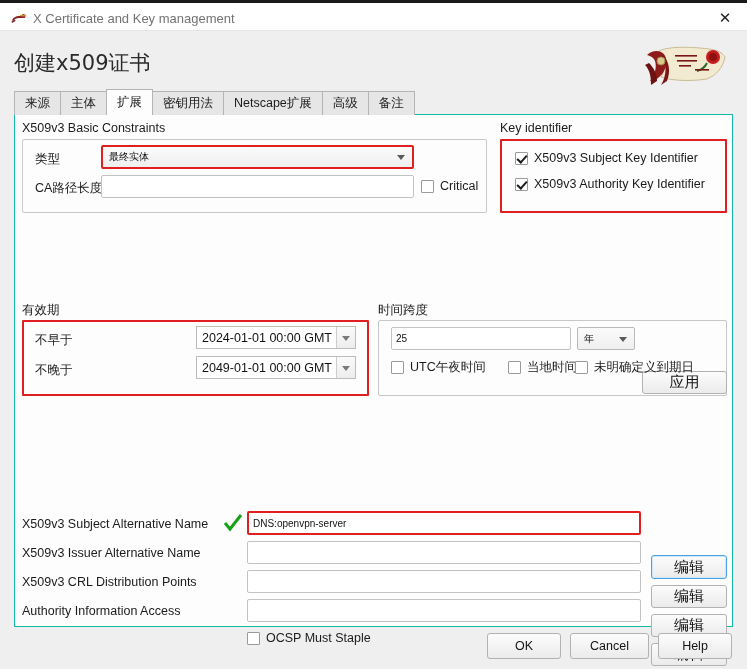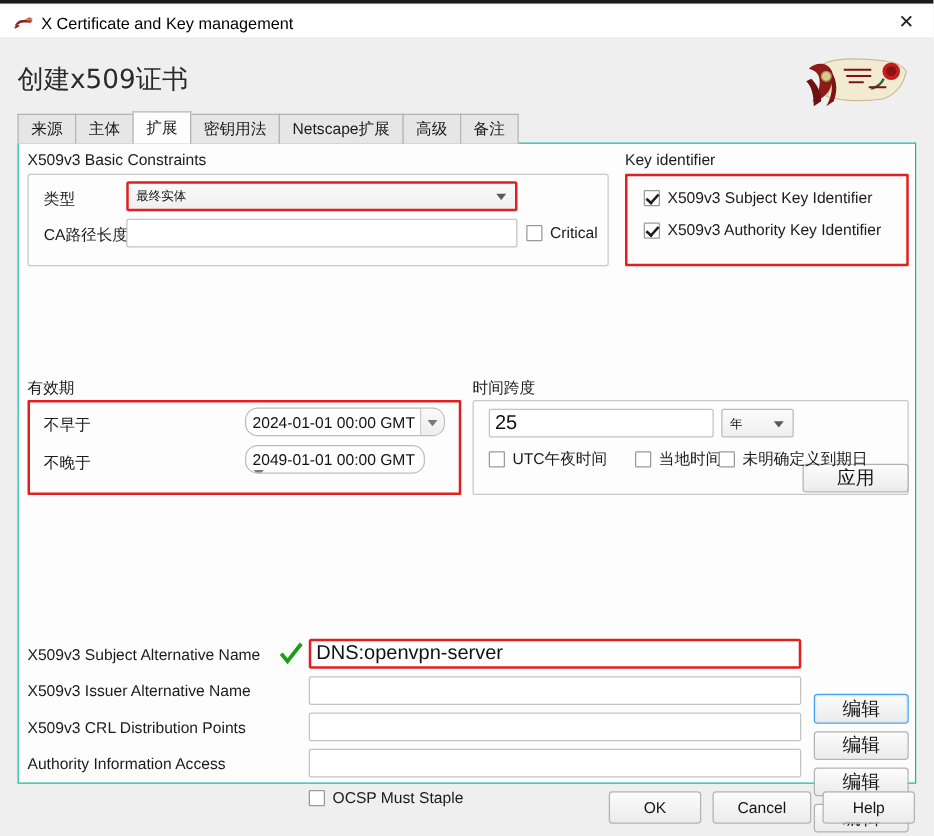--- a/index.html
+++ b/index.html
@@ -25,21 +25,21 @@
   .titlebar {
     position: absolute; left: 0; top: 3px; width: 747px; height: 28px;
     background: #ffffff;
     border-bottom: 1px solid #e4e4e4;
   }
   .title-icon {
     position: absolute; left: 11px; top: 8px; width: 16px; height: 14px;
   }
   .title-text {
     position: absolute; left: 33px; top: 5px;
-    font-size: 13px; color: #000000; line-height: 21px;
+    font-size: 13px; color: #737373; line-height: 21px;
     white-space: nowrap;
   }
   .win-close {
     position: absolute; right: 0px; top: 0px; width: 44px; height: 28px;
     display: flex; align-items: center; justify-content: center;
     color: #222; font-size: 15px; line-height: 1;
     cursor: pointer; background: transparent;
   }
 
   
@@ -109,21 +109,21 @@
     font-size: 12.5px; color: #1b1b1b;
     white-space: nowrap;
   }
 
   
   .field {
     position: absolute;
     background: #ffffff;
     border: 1px solid #c3c3c3;
     border-radius: 2px;
-    font-size: 16px; color: #111;
+    font-size: 10px; color: #111;
     padding: 0 4px;
     display: flex; align-items: center;
     overflow: hidden;
   }
   .field.red { border: 2px solid #e02020; }
 
   .combo {
     position: absolute;
     background: linear-gradient(#fbfbfb, #efefef);
     border: 1px solid #b9b9b9;
@@ -143,21 +143,21 @@
     border-right: 4px solid transparent;
     border-top: 5px solid #5a5a5a;
   }
 
   
   .dateedit {
     position: absolute;
     display: flex;
     align-items: stretch;
     border: 1px solid #bcbcbc;
-    border-radius: 10px;
+    border-radius: 0;
     background: #ffffff;
     overflow: hidden;
     cursor: text;
   }
   .dateedit .dval {
     flex: 1 1 auto;
     display: flex; align-items: center;
     padding-left: 5px;
     font-size: 12.5px; color: #111;
     white-space: nowrap;
@@ -325,21 +325,21 @@
       <div class="grp-title" style="left:7px; top:187px;">有效期</div>
       <div class="grp-box red" style="left:7px; top:205px; width:347px; height:76px;"></div>
 
       <div class="lbl" style="left:20px; top:217px;">不早于</div>
       <div class="dateedit" style="left:181px; top:211px; width:160px; height:23px;">
         <span class="dval">2024-01-01 00:00 GMT</span>
         <span class="dbtn"></span>
       </div>
 
       <div class="lbl" style="left:20px; top:247px;">不晚于</div>
-      <div class="dateedit" style="left:181px; top:241px; width:144px; height:23px;flex-direction:column;">
+      <div class="dateedit" style="left:181px; top:241px; width:160px; height:23px;">
         <span class="dval">2049-01-01 00:00 GMT</span>
         <span class="dbtn"></span>
       </div>
 
       <div class="grp-title" style="left:363px; top:187px;">时间跨度</div>
       <div class="grp-box" style="left:363px; top:205px; width:349px; height:76px;"></div>
 
       <div class="field" style="left:376px; top:212px; width:180px; height:23px;">
         <span>25</span>
       </div>

